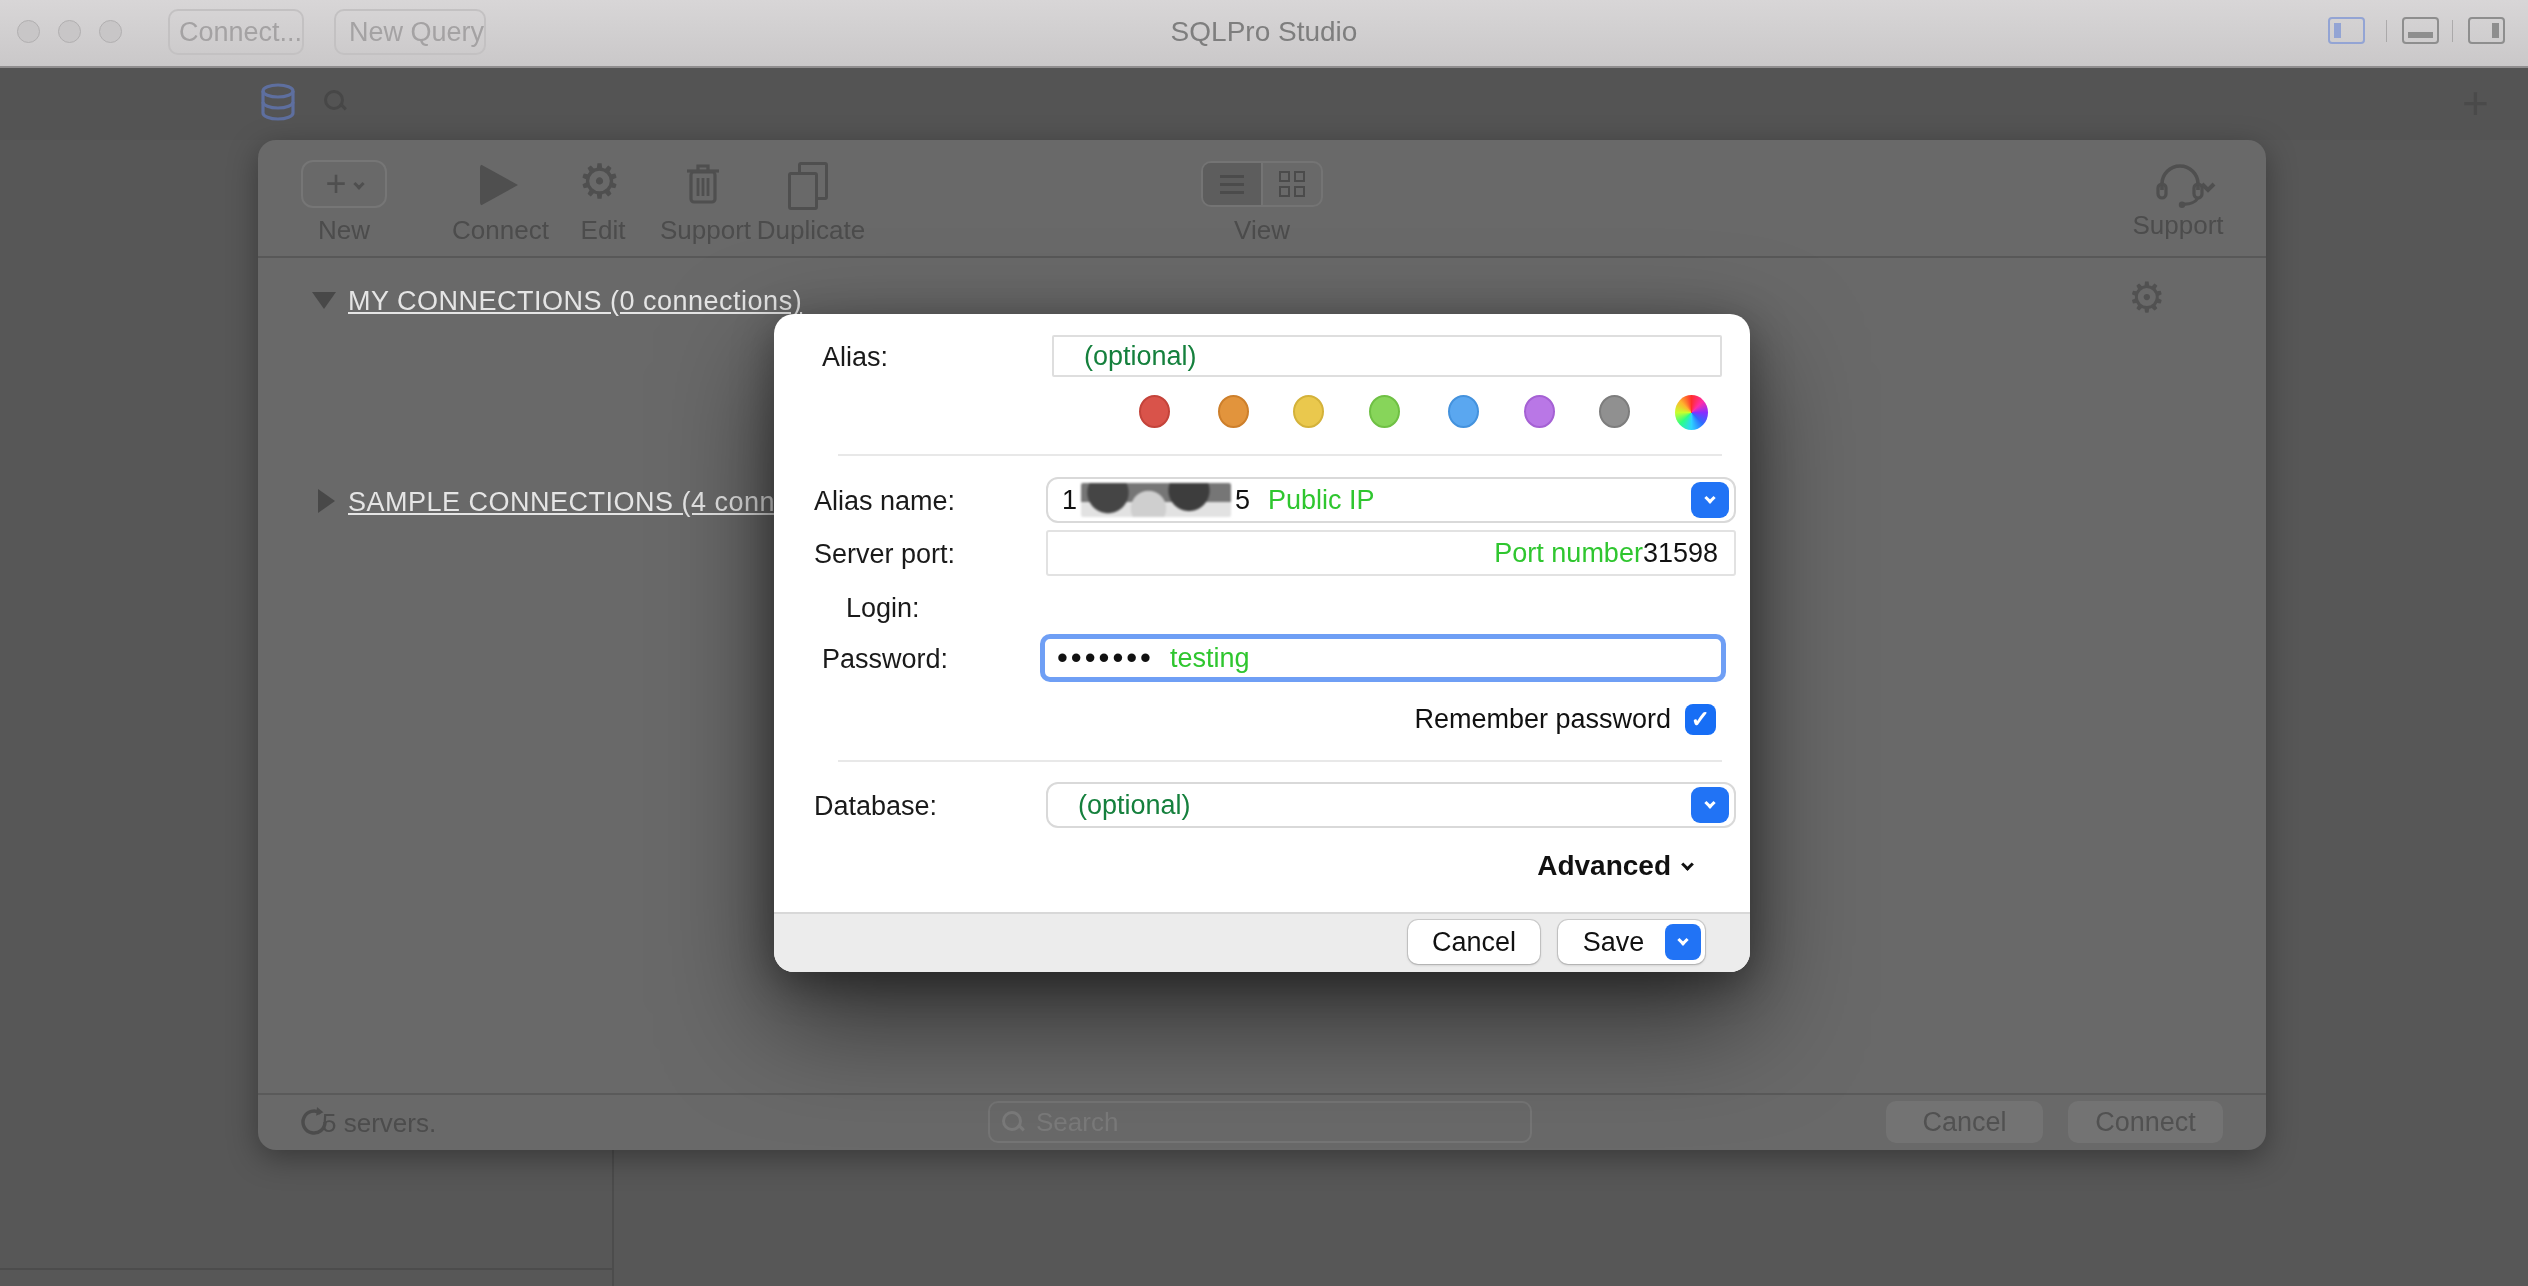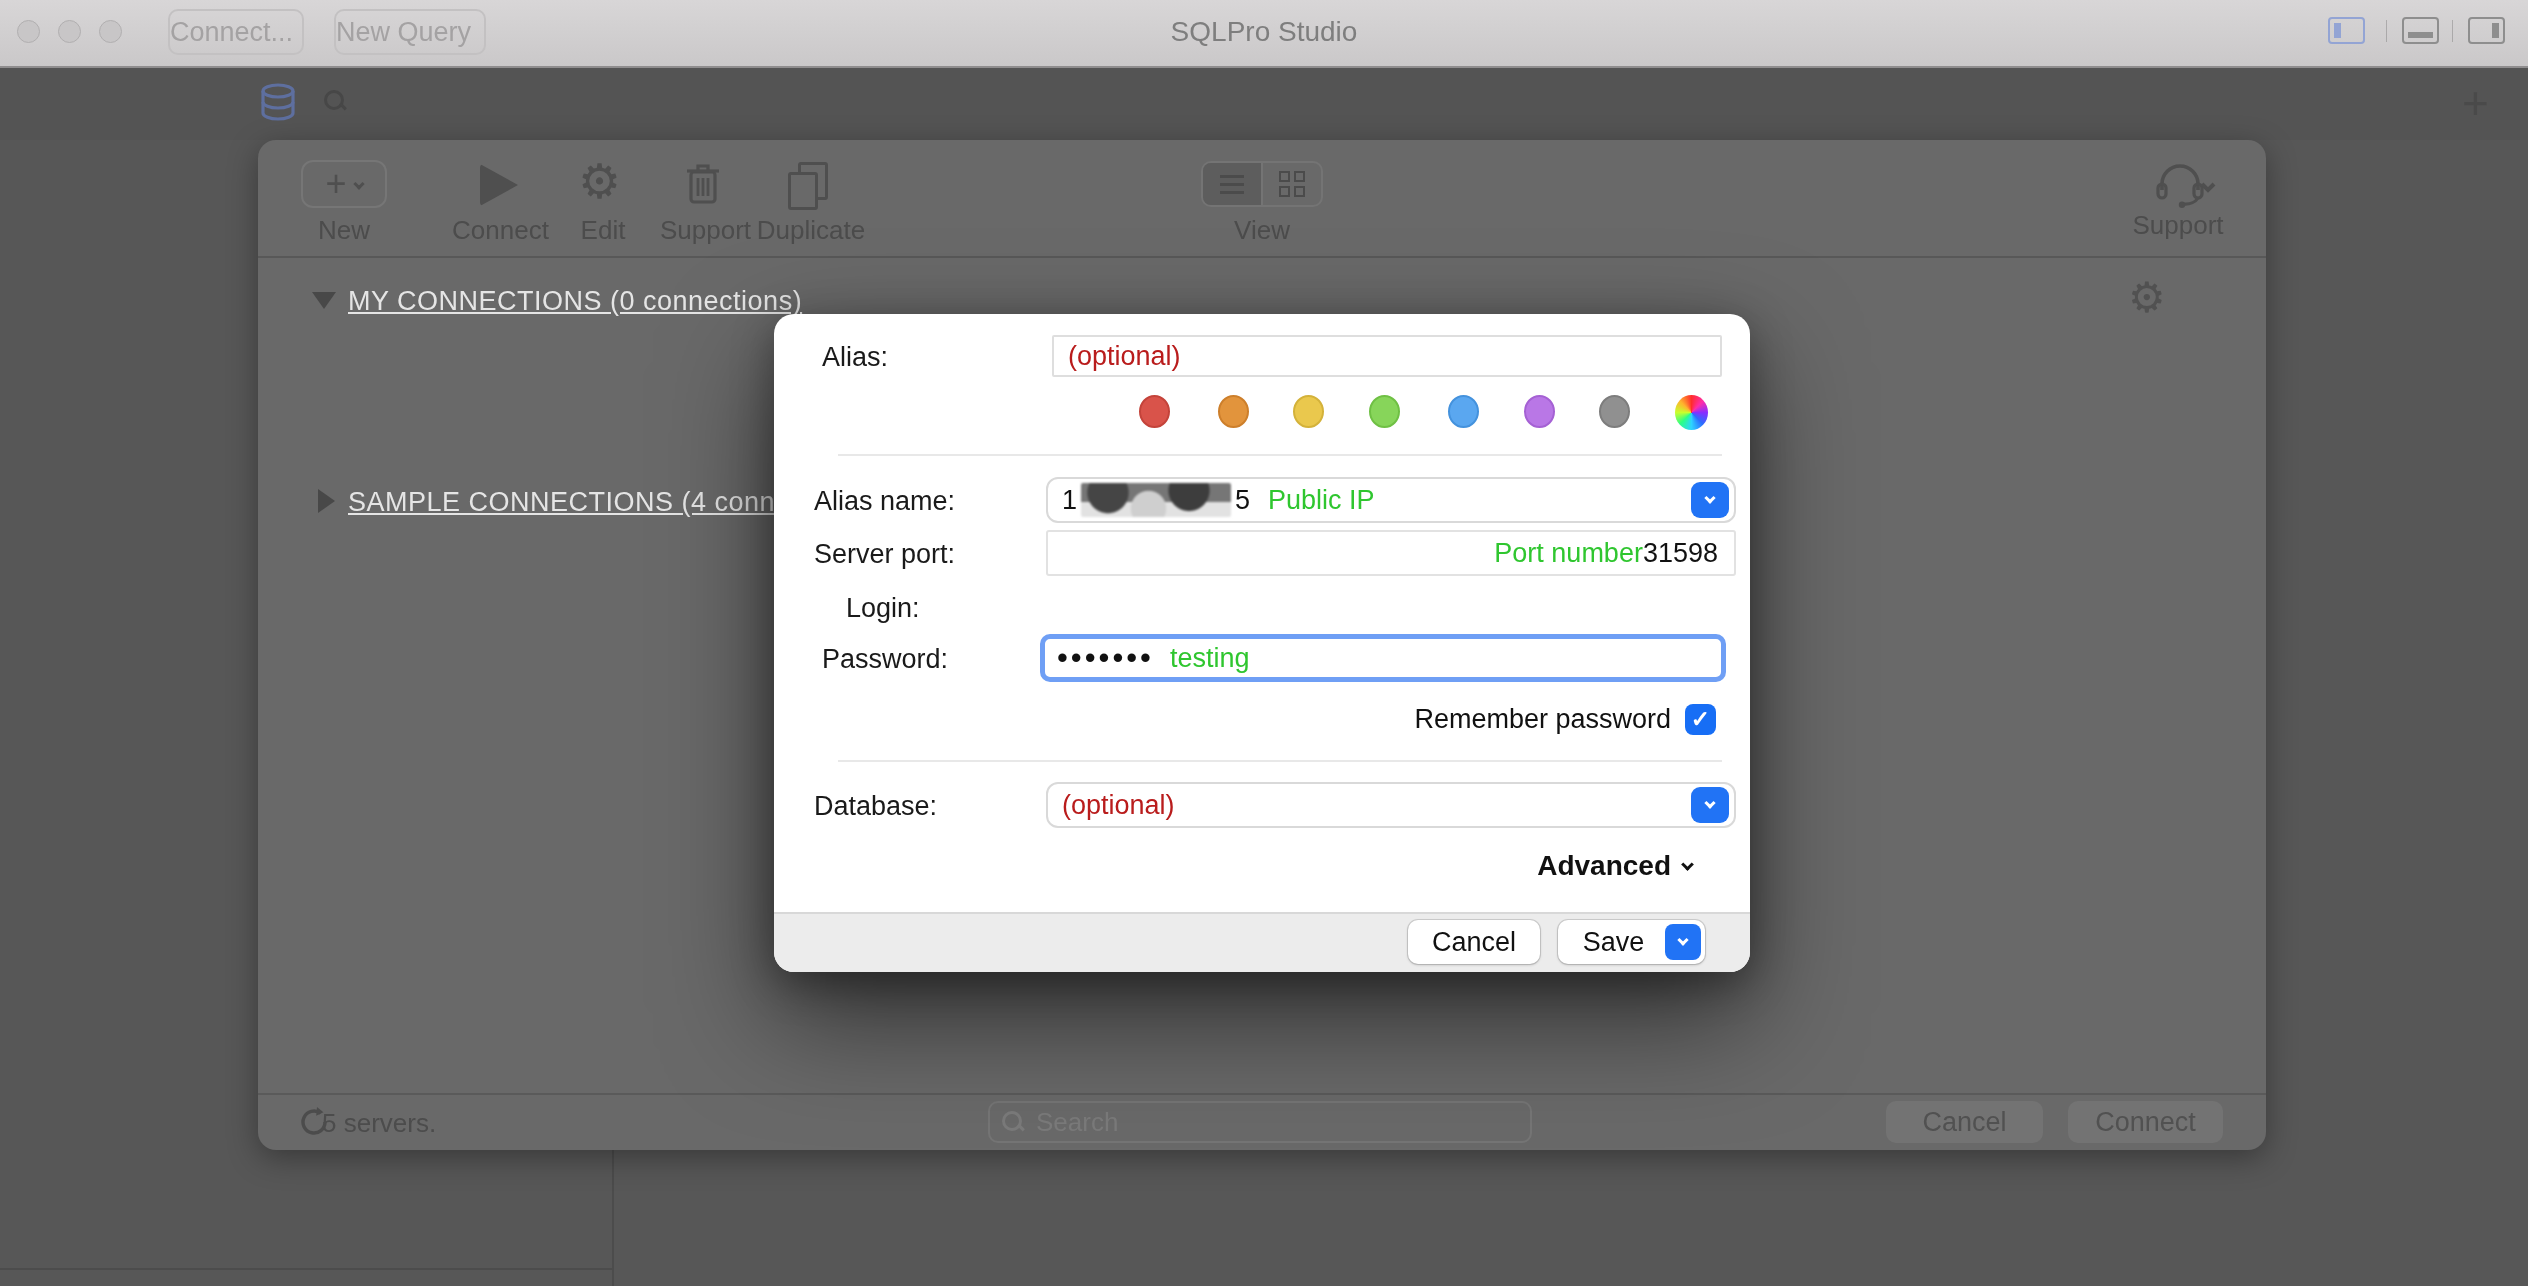--- a/index.html
+++ b/index.html
@@ -5,21 +5,21 @@
   * { margin:0; padding:0; box-sizing:border-box; }
   html,body { width:2528px; height:1286px; overflow:hidden; }
   body { font-family:"Liberation Sans", sans-serif; background:#575757; position:relative; }
 
   
   .titlebar { position:absolute; top:0; left:0; width:2528px; height:68px;
     background:linear-gradient(#d8d6d7,#cac8c9); border-bottom:2px solid #8f8d8e; z-index:3; }
   .tl { position:absolute; top:20px; width:23px; height:23px; border-radius:50%;
     background:#c8c6c7; border:1px solid #b1afb0; }
   .tb-btn { position:absolute; top:9px; height:46px; border:2px solid #c3c1c2; border-radius:10px;
-    color:#a4a2a3; font-size:27px; display:flex; align-items:center; justify-content:flex-start; background:transparent; }
+    color:#a4a2a3; font-size:27px; display:flex; align-items:center; justify-content:flex-end; background:transparent; }
   .win-title { position:absolute; top:16px; left:1000px; width:528px; text-align:center;
     font-size:28px; color:#7e7e7e; }
   .pane-ic { position:absolute; top:17px; width:37px; height:27px; border:2px solid #8e8e8e; border-radius:4px; }
   .pane-ic .bar { position:absolute; background:#8e8e8e; }
   .pane-ic.blue { border-color:#93a4d4; }
   .pane-ic.blue .bar { background:#93a4d4; }
   .tb-div { position:absolute; top:20px; width:1px; height:22px; background:rgba(0,0,0,0.18); }
 
   
   .tabstrip { position:absolute; top:68px; left:0; width:2528px; height:72px; background:#545454; }
@@ -71,21 +71,21 @@
     color:#515151; font-size:27px; display:flex; align-items:center; justify-content:center; }
   .faint-v { position:absolute; left:612px; top:1150px; width:2px; height:136px; background:rgba(0,0,0,0.12); }
   .faint-h { position:absolute; left:0; top:1268px; width:612px; height:2px; background:rgba(0,0,0,0.12); }
 
   
   .dialog { position:absolute; left:774px; top:314px; width:976px; height:658px; background:#ffffff;
     border-radius:20px; box-shadow:0 45px 110px rgba(0,0,0,0.55), 0 10px 40px rgba(0,0,0,0.35); z-index:10; }
   .lbl { position:absolute; font-size:27px; color:#1a1a1a; line-height:32px; }
   .field { position:absolute; background:#fff; display:flex; align-items:center;
     font-size:27px; color:#111; }
-  .ph { color:#b91c1c; }
+  .ph { color:#15803d;margin-left:16px; }
   .ann { color:#2fc62f; }
   .dd-btn { position:absolute; right:5px; top:50%; transform:translateY(-50%); width:38px; height:36px;
     border-radius:9px; background:#2173f5; display:flex; align-items:center; justify-content:center; }
   .dd-btn .chev { color:#fff; margin-top:-4px; }
   .dot { position:absolute; top:81px; width:31px; height:33px; border-radius:50%; }
   .sep { position:absolute; left:64px; width:884px; height:2px; background:#e8e8e8; }
   .redact { width:150px; height:34px; margin:0 4px; border-radius:2px; filter:blur(1.2px);
     background-image:
       radial-gradient(circle at 18% 28%, #454545 0 16%, transparent 17%),
       radial-gradient(circle at 72% 22%, #3d3d3d 0 18%, transparent 19%),

